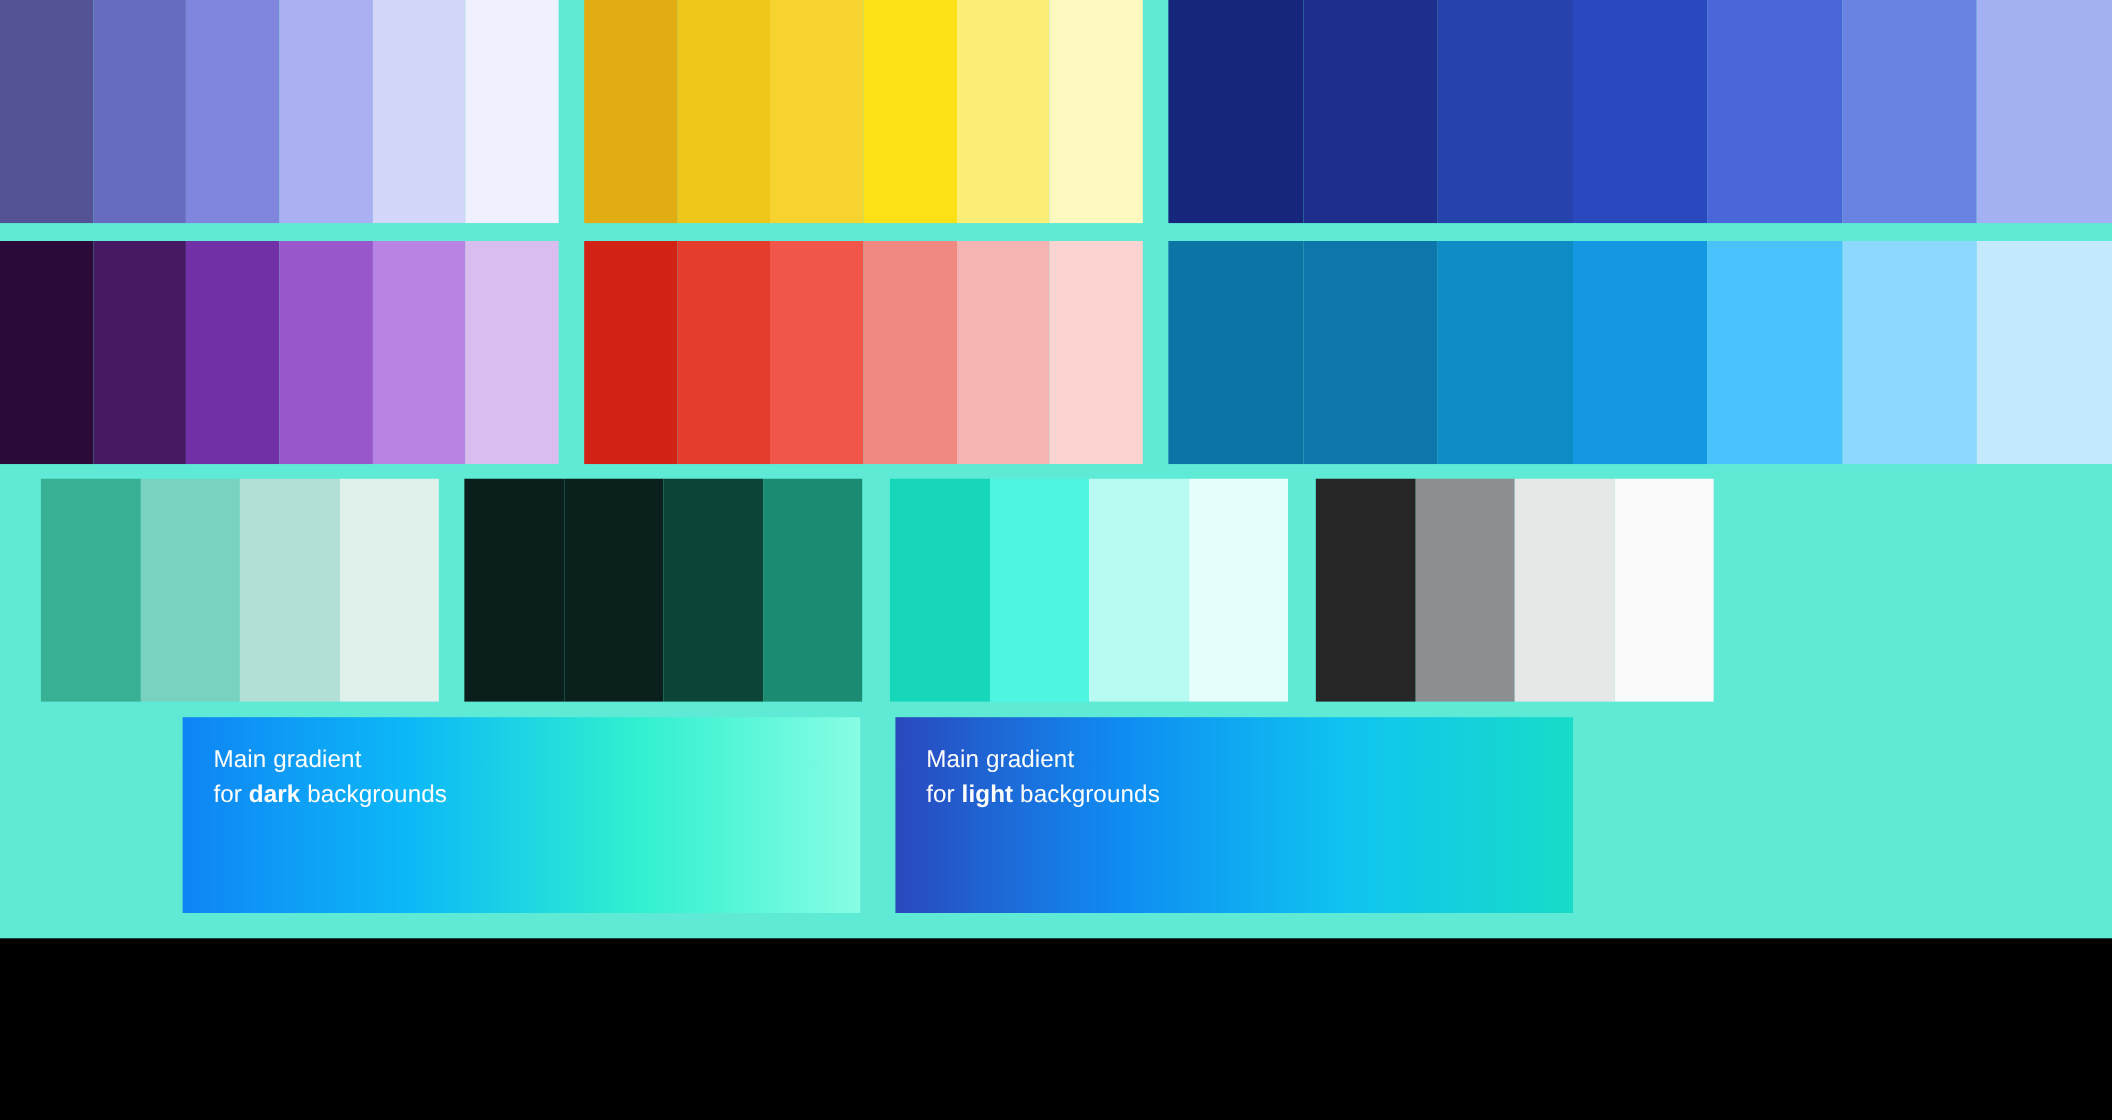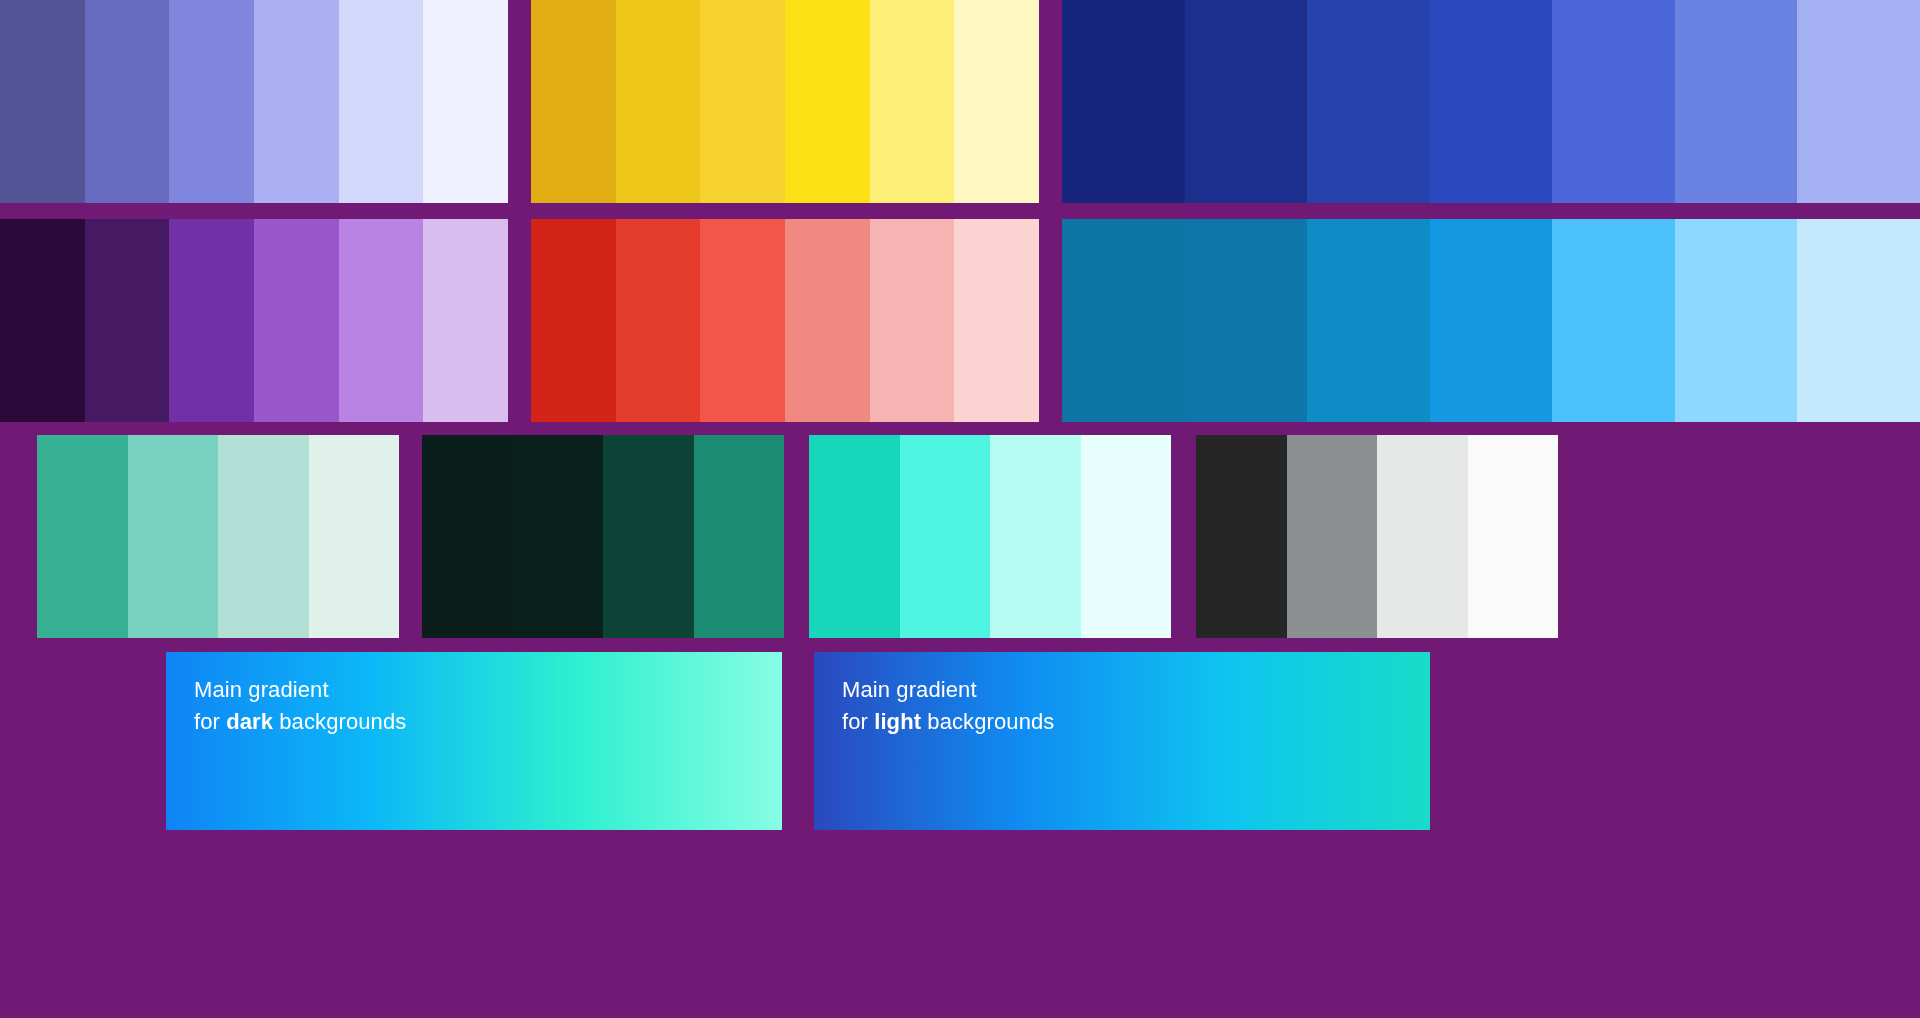--- a/index.html
+++ b/index.html
@@ -9,22 +9,22 @@
     background: #000000;
     width: 1920px;
     height: 1018px;
     overflow: hidden;
     font-family: "Liberation Sans", sans-serif;
   }
 
   #sheet {
     position: relative;
     width: 1920px;
-    height: 1018px;
-    background: #701a75;
+    height: 853px;
+    background: #5eead4;
   }
 
   .palette {
     position: absolute;
     display: flex;
     flex-direction: row;
     overflow: hidden;
   }
 
   .swatch {

